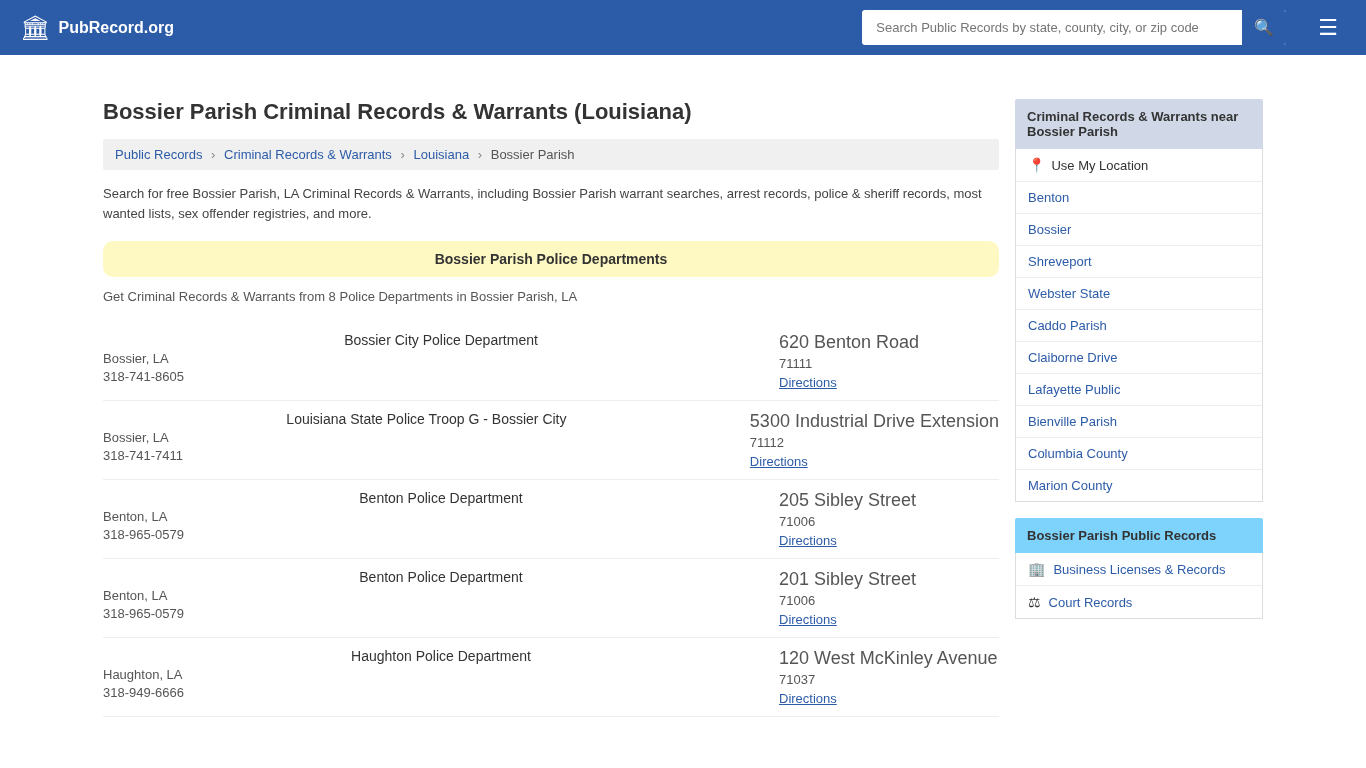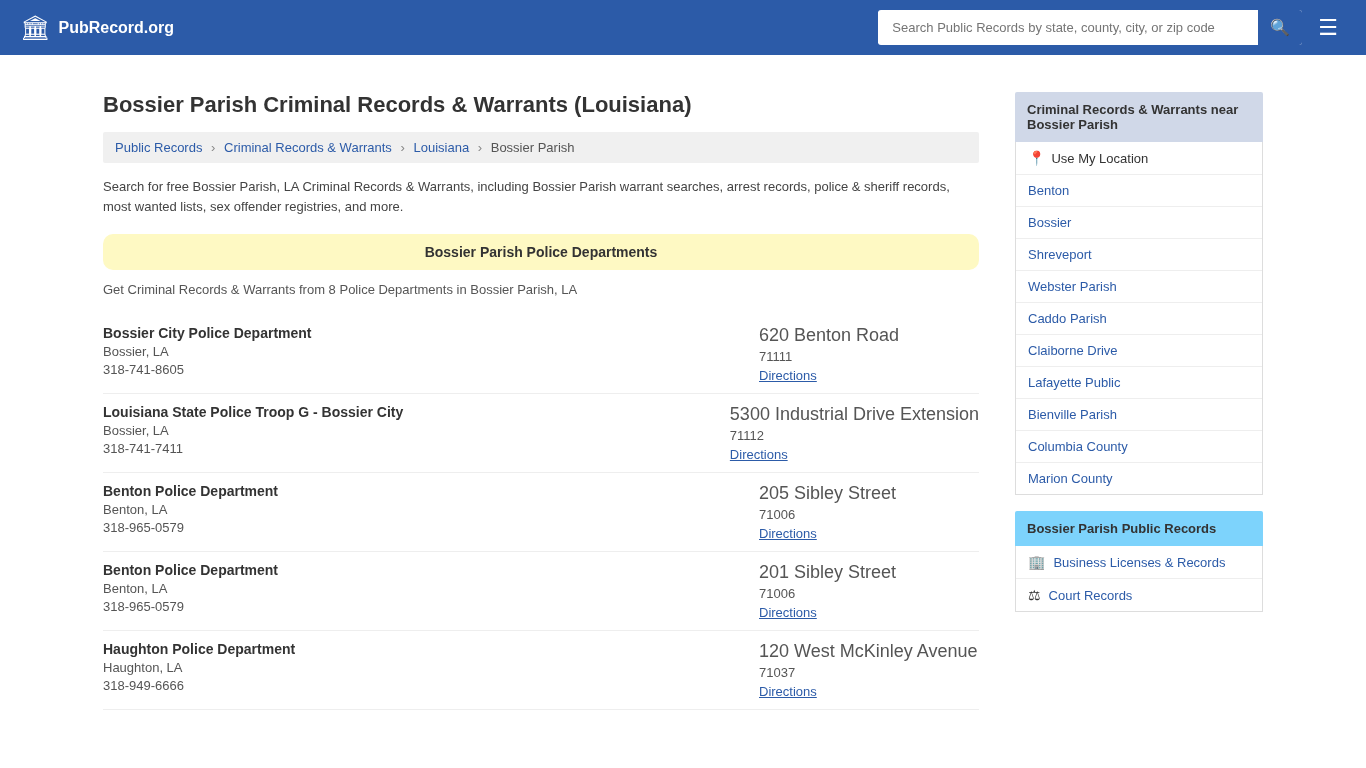--- a/index.html
+++ b/index.html
@@ -24,21 +24,21 @@
       font-size: 24px;
     }
     .logo-text {
       font-size: 16px;
       font-weight: bold;
       color: white;
     }
     .header-right {
       display: flex;
       align-items: center;
-      gap: 8px;
+      gap: 24px;
     }
     .search-bar {
       display: flex;
       align-items: center;
       background: white;
       border-radius: 3px;
       overflow: hidden;
     }
     .search-bar input {
       border: none;
@@ -61,24 +61,24 @@
       border: none;
       cursor: pointer;
       color: white;
       font-size: 22px;
       padding: 4px 8px;
     }
 
     
     .main-container {
       max-width: 1200px;
-      margin: 0 auto;
+      margin: 7px auto;
       padding: 37px 20px;
       display: flex;
-      gap: 36px;
+      gap: 16px;
     }
 
     
     .content {
       flex: 1;
       min-width: 0;
     }
 
     .page-title {
       font-size: 22px;
@@ -132,24 +132,25 @@
       padding: 10px 0;
       border-bottom: 1px solid #eee;
       display: flex;
       justify-content: space-between;
       align-items: flex-start;
     }
     .dept-left { flex: 1; }
     .dept-right { min-width: 220px; text-align: left; }
 
     .dept-name {
-      font-weight: bold;
+      font-weight: normal;
       font-size: 14px;
       color: #333;
       margin-bottom: 3px;
+      text-align: center;
     }
     .dept-city {
       font-size: 13px;
       color: #555;
       margin-bottom: 3px;
     }
     .dept-phone {
       font-size: 13px;
       color: #555;
     }
@@ -353,21 +354,21 @@
     <div class="sidebar-section-header">Criminal Records &amp; Warrants near Bossier Parish</div>
     <ul class="sidebar-list">
       <li class="use-location">
         <span class="location-pin">📍</span>
         <span>Use My Location</span>
       </li>
       <div id="sidebar-nearby-items">
           <li><a href="#">Benton</a></li>
           <li><a href="#">Bossier</a></li>
           <li><a href="#">Shreveport</a></li>
-          <li><a href="#">Webster Parish</a></li>
+          <li><a href="#">Webster State</a></li>
           <li><a href="#">Caddo Parish</a></li>
           <li><a href="#">Claiborne Drive</a></li>
           <li><a href="#">Lafayette Public</a></li>
           <li><a href="#">Bienville Parish</a></li>
           <li><a href="#">Columbia County</a></li>
           <li><a href="#">Marion County</a></li>
         </div>
     </ul>
 
     <div class="sidebar-section-header2">Bossier Parish Public Records</div>

